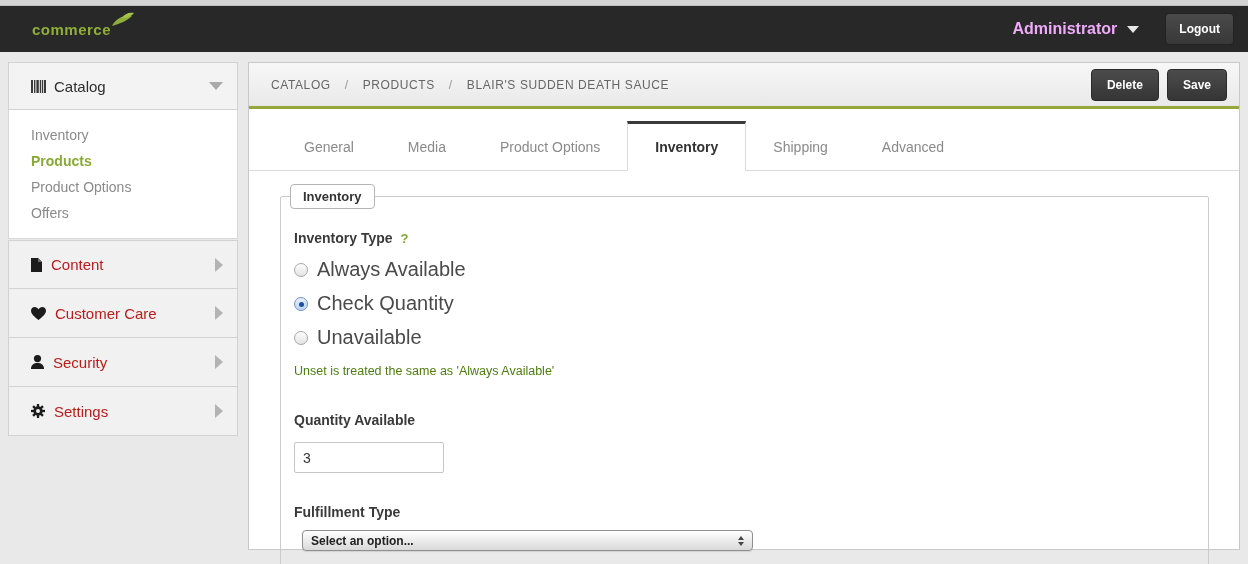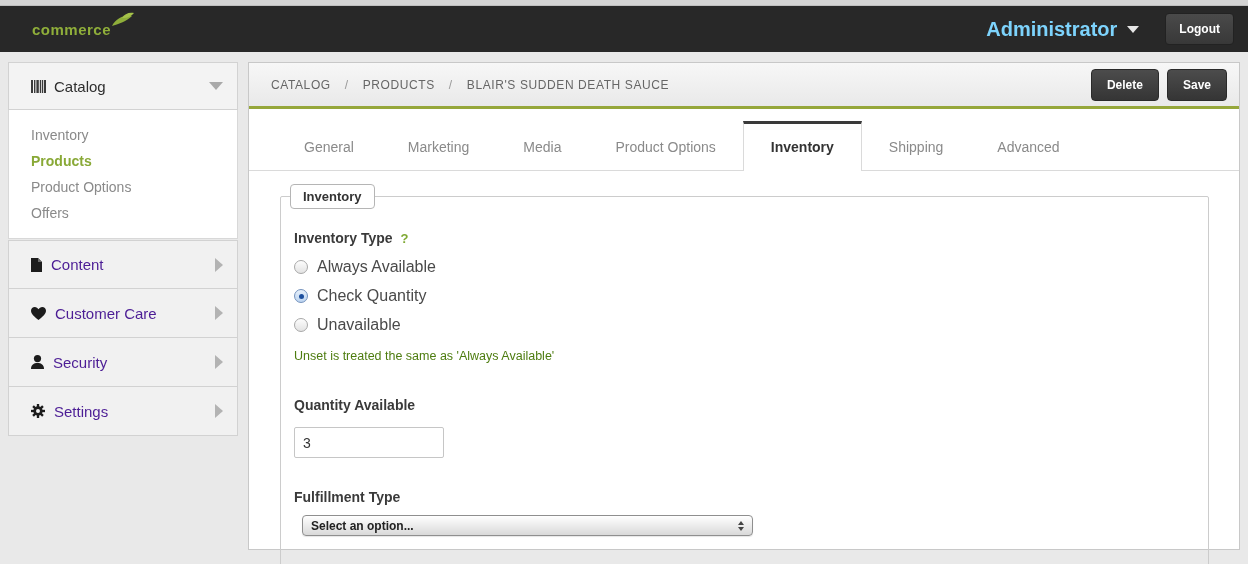--- a/index.html
+++ b/index.html
@@ -9,40 +9,40 @@
   
   .chrome-strip { height:6px; background:#d4d4d4; border-bottom:1px solid #bfbfbf; }
 
   
   .topbar { height:46px; background:#282828; display:flex; align-items:center; padding:0 14px 0 32px; }
   .logo { display:flex; align-items:baseline; position:relative; }
   .logo .brand { color:#ededed; font-size:26px; letter-spacing:0.5px; }
   .logo .suffix { color:#8fae3a; font-size:15px; font-weight:bold; letter-spacing:0.5px; }
   .logo .leaf { position:absolute; left:76px; top:-9px; }
   .topbar .spacer { flex:1; }
-  .user-menu { display:flex; align-items:center; color:#7dd3fc; font-size:20px; font-weight:bold; cursor:pointer;text-align:center; }
+  .user-menu { display:flex; align-items:center; color:#f0abfc; font-size:16px; font-weight:bold; cursor:pointer;text-align:center; }
   .caret-down-white { width:0; height:0; border-left:6px solid transparent; border-right:6px solid transparent; border-top:7px solid #e6e6e6; margin-left:10px; }
   .logout-btn { margin-left:26px; background:linear-gradient(#4a4a4a,#383838); color:#fff; font-size:12px; font-weight:bold; padding:8px 13px; border-radius:4px; border:1px solid #222; cursor:pointer; }
 
   
   .page { position:absolute; top:52px; left:0; right:0; bottom:0; }
 
   
   .sidebar { position:absolute; left:8px; top:10px; width:230px; }
   .sb-header { height:48px; background:#f3f3f3; border:1px solid #d2d2d2; display:flex; align-items:center; padding:0 14px 0 22px; cursor:pointer; }
   .sb-header .label { font-size:15px; color:#2e2e2e; margin-left:8px; }
   .sb-header .spacer { flex:1; }
   .caret-down-gray { width:0; height:0; border-left:7px solid transparent; border-right:7px solid transparent; border-top:8px solid #a9a9a9; }
   .caret-right-gray { width:0; height:0; border-top:7px solid transparent; border-bottom:7px solid transparent; border-left:8px solid #b3b3b3; }
   .sb-submenu { background:#fff; border:1px solid #d8d8d8; border-top:none; padding:12px 0 12px 22px; }
   .sb-submenu .item { font-size:14px; color:#8a8a8a; line-height:26px; cursor:pointer; }
   .sb-submenu .item.active { color:#89a937; font-weight:bold; }
   .sb-section { height:49px; background:#f1f1f1; border:1px solid #d2d2d2; border-top:none; display:flex; align-items:center; padding:0 14px 0 22px; cursor:pointer; }
   .sb-section:first-of-type { border-top:1px solid #d2d2d2; }
-  .sb-section .label { font-size:15px; color:#4c1d95; margin-left:9px; }
+  .sb-section .label { font-size:15px; color:#b91c1c; margin-left:9px; }
   .sb-section .spacer { flex:1; }
   .sb-sections { margin-top:1px; }
 
   
   .main { position:absolute; left:248px; top:10px; width:992px; height:488px; background:#fff; border:1px solid #c8c8c8; }
   .crumb-bar { height:46px; background:linear-gradient(#f7f7f7,#e9e9e9); border-bottom:3px solid #96a73b; display:flex; align-items:center; padding:0 12px 0 22px; }
   .breadcrumb { font-size:12px; color:#666; letter-spacing:0.6px; display:flex; align-items:center; }
   .breadcrumb .sep { margin:0 14px; color:#999; }
   .breadcrumb .seg { cursor:pointer; }
   .crumb-bar .spacer { flex:1; }
@@ -55,21 +55,21 @@
 
   
   .fieldset { position:relative; margin:25px 30px 0 31px; border:1px solid #cccccc; border-radius:2px; padding:32px 20px 42px 13px; }
   .legend { position:absolute; top:-13px; left:9px; background:#fff; border:1px solid #b5b5b5; border-radius:4px; padding:4px 12px; font-size:13px; font-weight:bold; color:#333; }
   .field-label { font-size:14px; font-weight:bold; color:#3a3a3a; }
   .help-q { color:#7ea832; font-weight:bold; font-size:13px; margin-left:8px; cursor:pointer; }
   .radio-row { display:flex; align-items:center; margin-top:11px; cursor:pointer; }
   .radio { width:14px; height:14px; border-radius:50%; border:1px solid #a8a8a8; background:linear-gradient(#fdfdfd,#e3e3e3); margin-right:9px; position:relative; flex:0 0 auto; }
   .radio.checked { border:1px solid #7492bd; background:linear-gradient(#e7f0fb,#bcd4f0); }
   .radio.checked::after { content:""; position:absolute; left:4px; top:4px; width:5px; height:5px; border-radius:50%; background:#1d4f9e; }
-  .radio-label { font-size:16px; color:#4a4a4a; }
+  .radio-label { font-size:20px; color:#4a4a4a; }
   .hint { margin-top:15px; font-size:12.5px; color:#4d7c0f; }
   .qty-label { margin-top:34px; }
   .text-input { margin-top:14px; display:block; width:150px; height:31px; border:1px solid #c6c6c6; border-radius:2px; font-size:14px; color:#333; padding:0 8px; font-family:"Liberation Sans", sans-serif; }
   .ft-label { margin-top:31px; }
   .select-box { margin-top:10px; width:451px; height:21px; border:1px solid #8f8f8f; border-radius:4px; background:linear-gradient(#ffffff,#d9d9d9); display:flex; align-items:center; padding:0 8px; cursor:pointer; box-shadow:0 1px 1px rgba(0,0,0,0.1);margin-left:8px; }
   .select-box .value { font-size:12px; font-weight:bold; color:#222; flex:1; }
   .updown { display:flex; flex-direction:column; align-items:center; gap:2px; }
   .updown .up { width:0; height:0; border-left:3px solid transparent; border-right:3px solid transparent; border-bottom:4px solid #444; }
   .updown .down { width:0; height:0; border-left:3px solid transparent; border-right:3px solid transparent; border-top:4px solid #444; }
 
@@ -184,21 +184,20 @@
         <span class="sep">/</span>
         <span class="seg">BLAIR'S SUDDEN DEATH SAUCE</span>
       </div>
       <div class="spacer"></div>
       <button class="dark-btn">Delete</button>
       <button class="dark-btn">Save</button>
     </div>
 
     <div class="tabs">
       <div class="tab">General</div>
-      <div class="tab">Marketing</div>
       <div class="tab">Media</div>
       <div class="tab">Product Options</div>
       <div class="tab active">Inventory</div>
       <div class="tab">Shipping</div>
       <div class="tab">Advanced</div>
     </div>
 
     <div class="fieldset">
       <div class="legend">Inventory</div>
 

